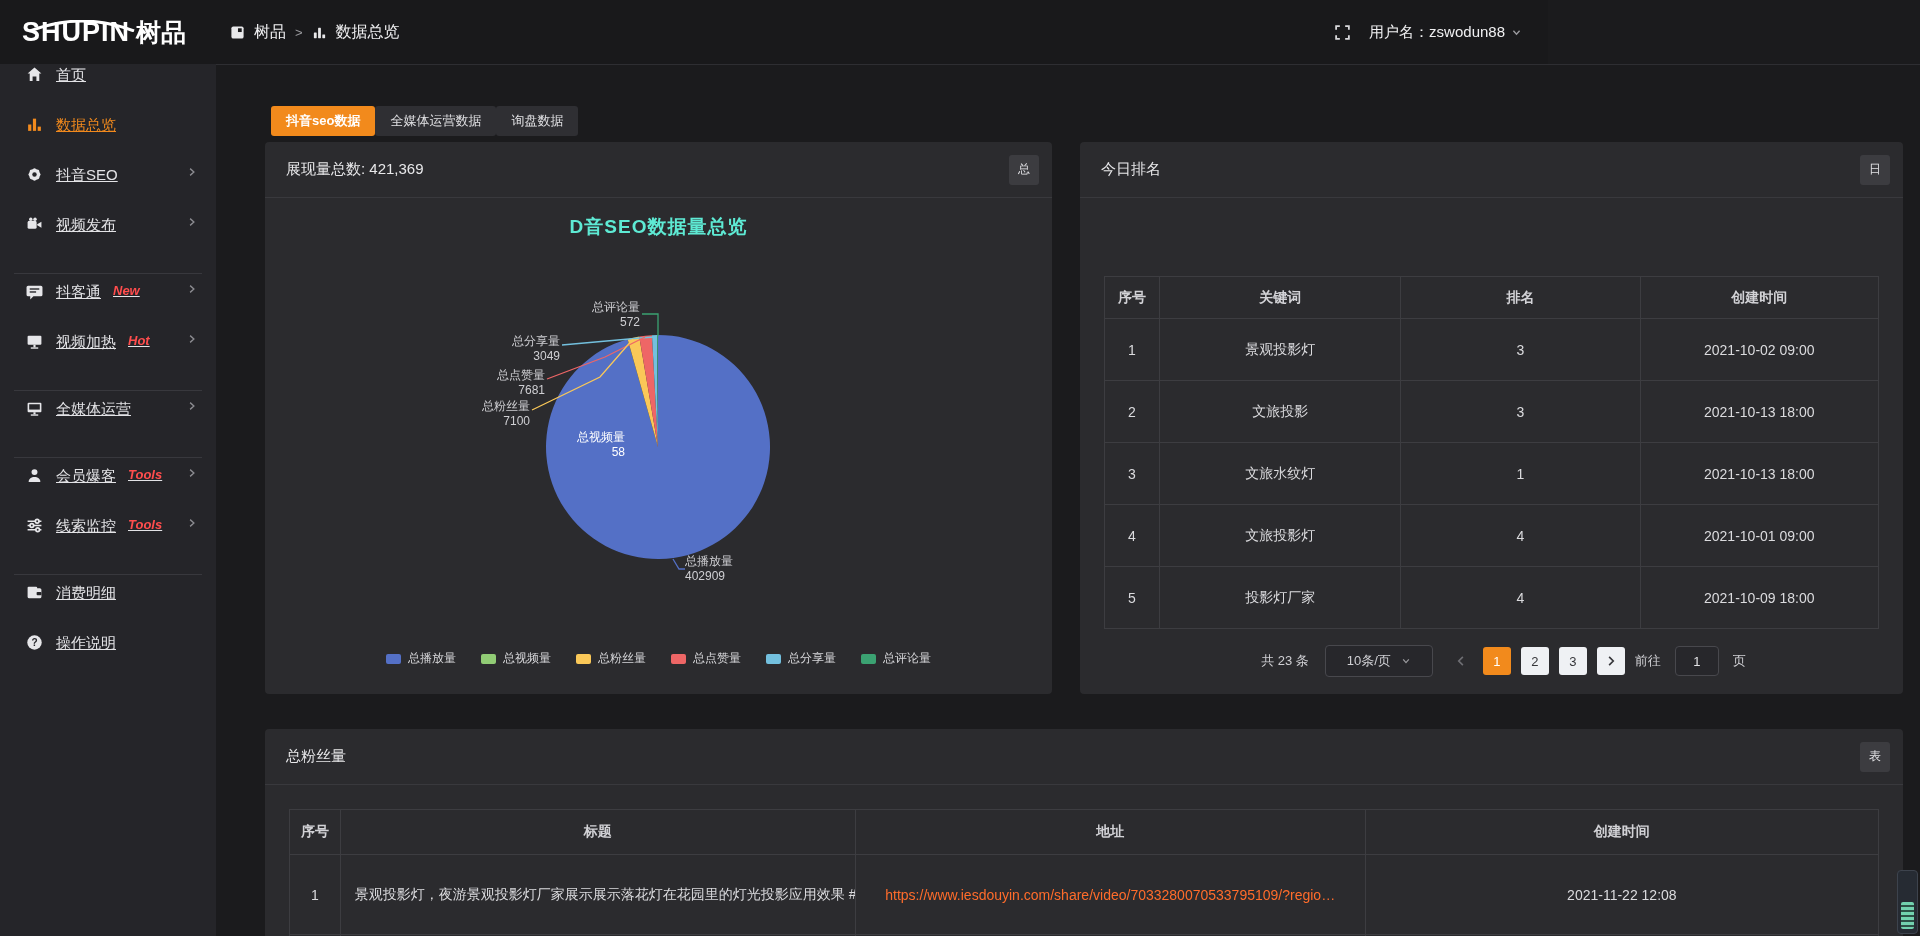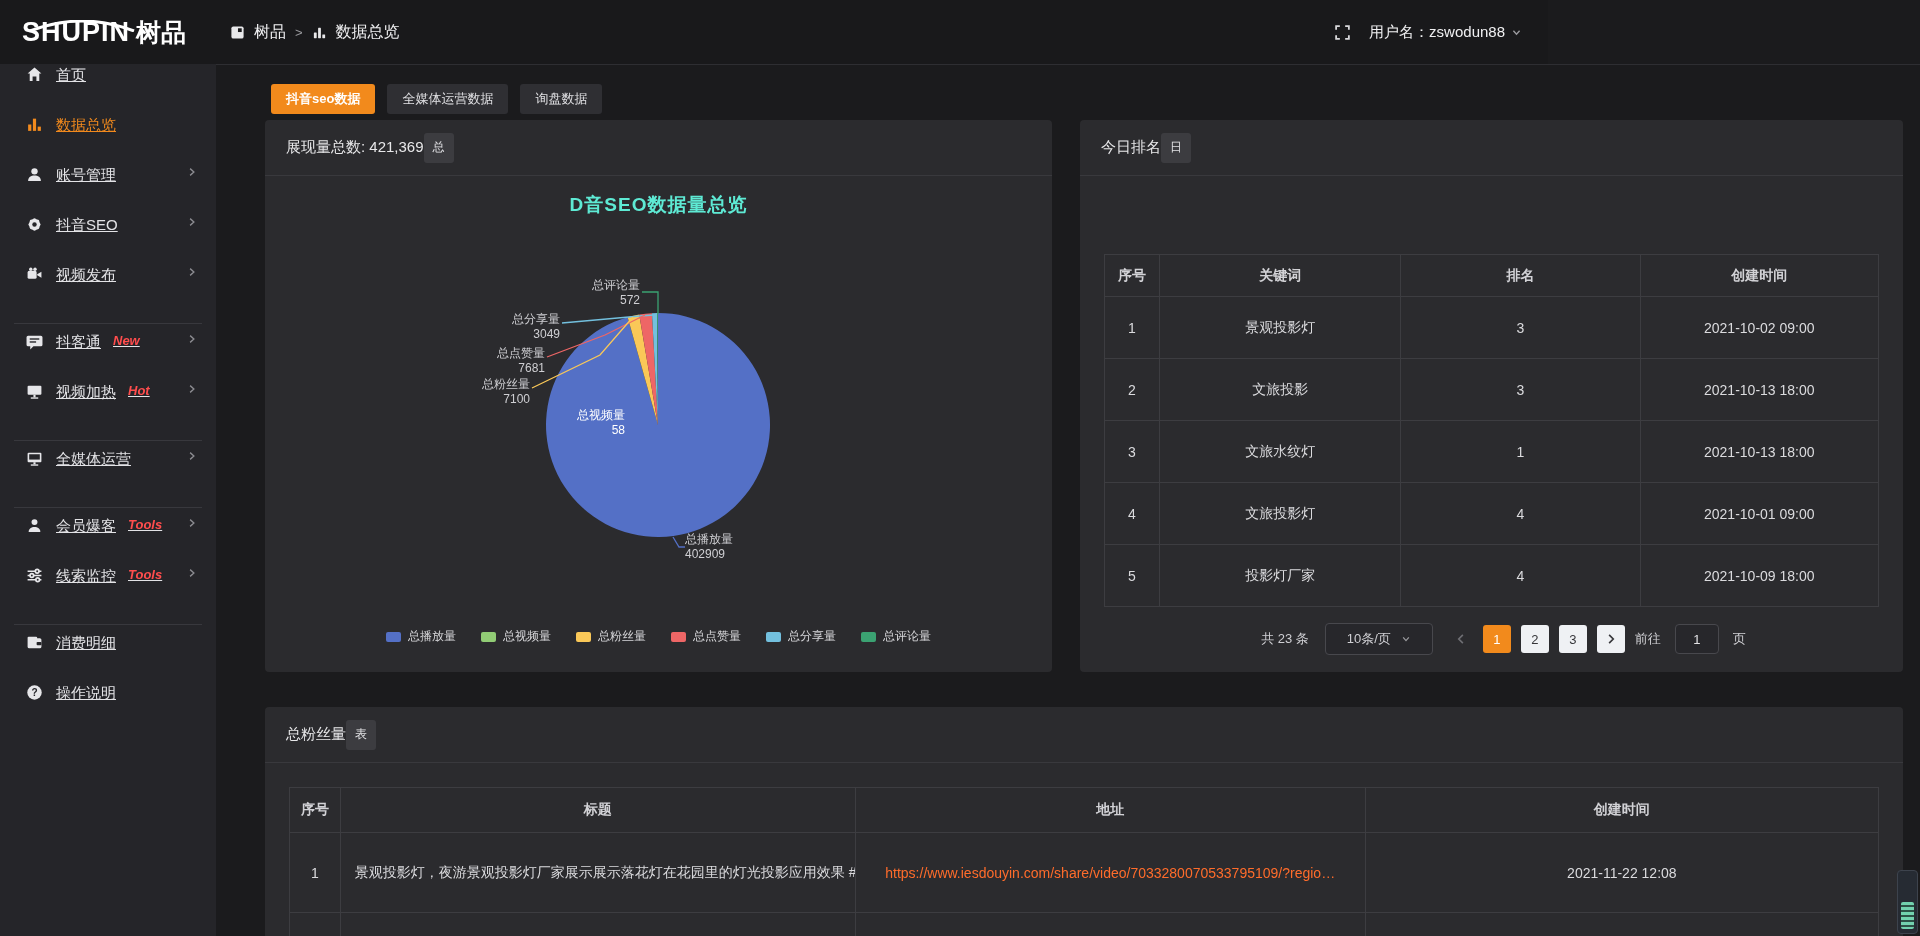--- a/index.html
+++ b/index.html
@@ -27,30 +27,30 @@
     font-size:15px; color:#e3e3e6; cursor:pointer;text-decoration:underline; }
   .side-item .s-ic { width:17px; height:17px; margin-right:13px; display:inline-flex; color:#e6e6e9; flex:none; }
   .side-item.active, .side-item.active .s-ic { color:#f28a1d; }
   .side-badge { font-size:13px; font-style:italic; font-weight:bold; margin-left:12px; }
   .side-chev { margin-left:auto; color:#8b8b90; display:inline-flex; }
   .side-divider { height:1px; background:#38383d; margin:9px 14px; }
 
   
   .main { position:absolute; top:64px; left:216px; right:0; bottom:0; background:#1b1b1d;
     border-top:1px solid #2e2e32; padding:0 17px 0 49px; overflow:hidden; }
-  .tabs { margin-top:19px; display:flex; gap:12px;padding-left:6px; }
+  .tabs { margin-top:41px; display:flex; gap:0;padding-left:6px; }
   .tab { height:30px; padding:0 15px; border:none; border-radius:3px; font-size:13px;
     background:#2f2f33; color:#e0e0e3; cursor:pointer; font-family:inherit; }
   .tab.active { background:#f28a1c; color:#fff; font-weight:bold; }
 
   .panels { margin-top:6px; display:flex; gap:28px; }
   .panel { background:#2b2b2e; border-radius:4px; }
   .panel-left { width:787px; height:552px; position:relative; }
   .panel-right { flex:1; height:552px; position:relative; }
-  .panel-header { height:56px; display:flex; align-items:center; justify-content:flex-start;
+  .panel-header { height:56px; display:flex; align-items:center; justify-content:space-between;
     padding:0 13px 0 21px; border-bottom:1px solid #39393d; font-size:15px; color:#e8e8ea; }
   .corner-btn { width:30px; height:30px; background:#3c3c40; color:#e2e2e5; border:none; border-radius:3px;
     font-size:12px; cursor:pointer; font-family:inherit; }
 
   
   .chart-area { position:absolute; top:56px; left:0; right:0; bottom:0; }
   .chart-title { position:absolute; top:16px; left:0; right:0; text-align:center;
     font-size:19px; font-weight:bold; letter-spacing:1px; color:#5eead4; }
   .callout { position:absolute; font-size:12px; line-height:15px; color:#cfcfd3; text-align:right; }
   .callout.inside { color:#fff; }
@@ -153,34 +153,20 @@
     </div>
     <div class="side-item active">
       <span class="s-ic">
         <svg width="17" height="17" viewBox="0 0 16 16" fill="currentColor">
           <rect x="2" y="8" width="3" height="6"></rect>
           <rect x="6.5" y="2.5" width="3" height="11.5"></rect>
           <rect x="11" y="10" width="3" height="4"></rect>
         </svg>
       </span>
       <span>数据总览</span>
-    </div>
-    <div class="side-item">
-      <span class="s-ic">
-        <svg width="17" height="17" viewBox="0 0 16 16" fill="currentColor">
-          <circle cx="8" cy="5" r="3"></circle>
-          <path d="M2 14c0-3.3 2.7-5 6-5s6 1.7 6 5z"></path>
-        </svg>
-      </span>
-      <span>账号管理</span>
-      <span class="side-chev">
-        <svg width="12" height="12" viewBox="0 0 16 16" fill="none" stroke="currentColor" stroke-width="1.8">
-          <path d="M5.5 3.5 10.5 8l-5 4.5"></path>
-        </svg>
-      </span>
     </div>
     <div class="side-item">
       <span class="s-ic">
         <svg width="17" height="17" viewBox="0 0 16 16">
           <g fill="currentColor">
             <rect x="3.4" y="3.4" width="9.2" height="9.2" rx="2"></rect>
             <rect x="3.4" y="3.4" width="9.2" height="9.2" rx="2" transform="rotate(45 8 8)"></rect>
           </g>
           <circle cx="8" cy="8" r="2.1" fill="#252529"></circle>
         </svg>

